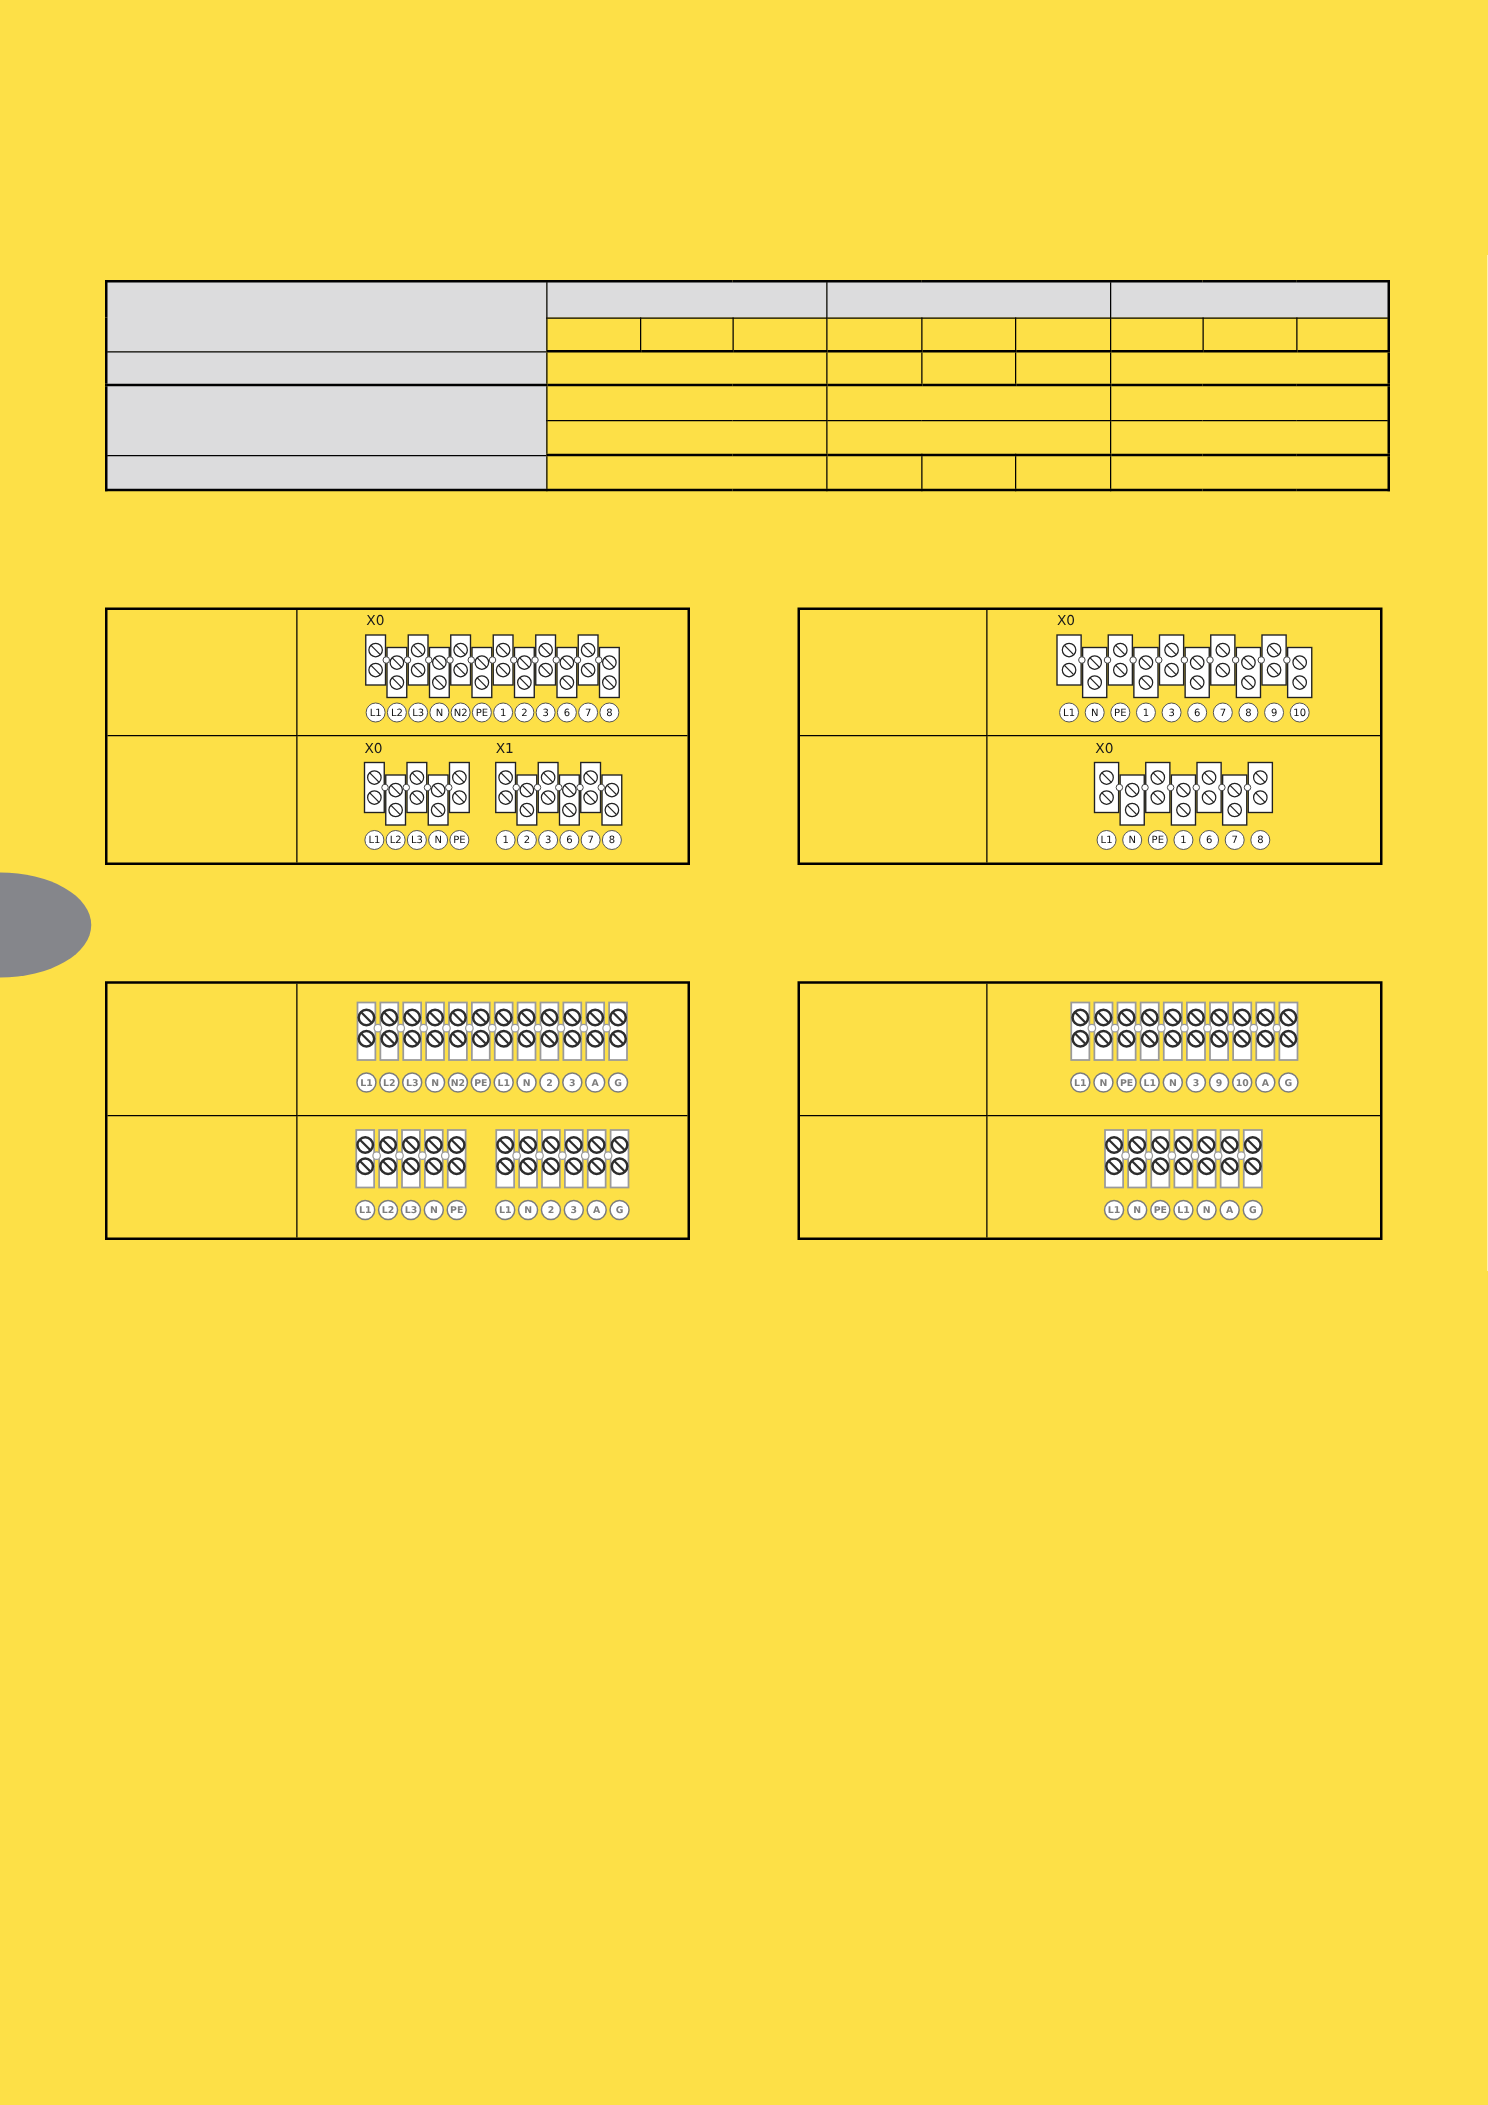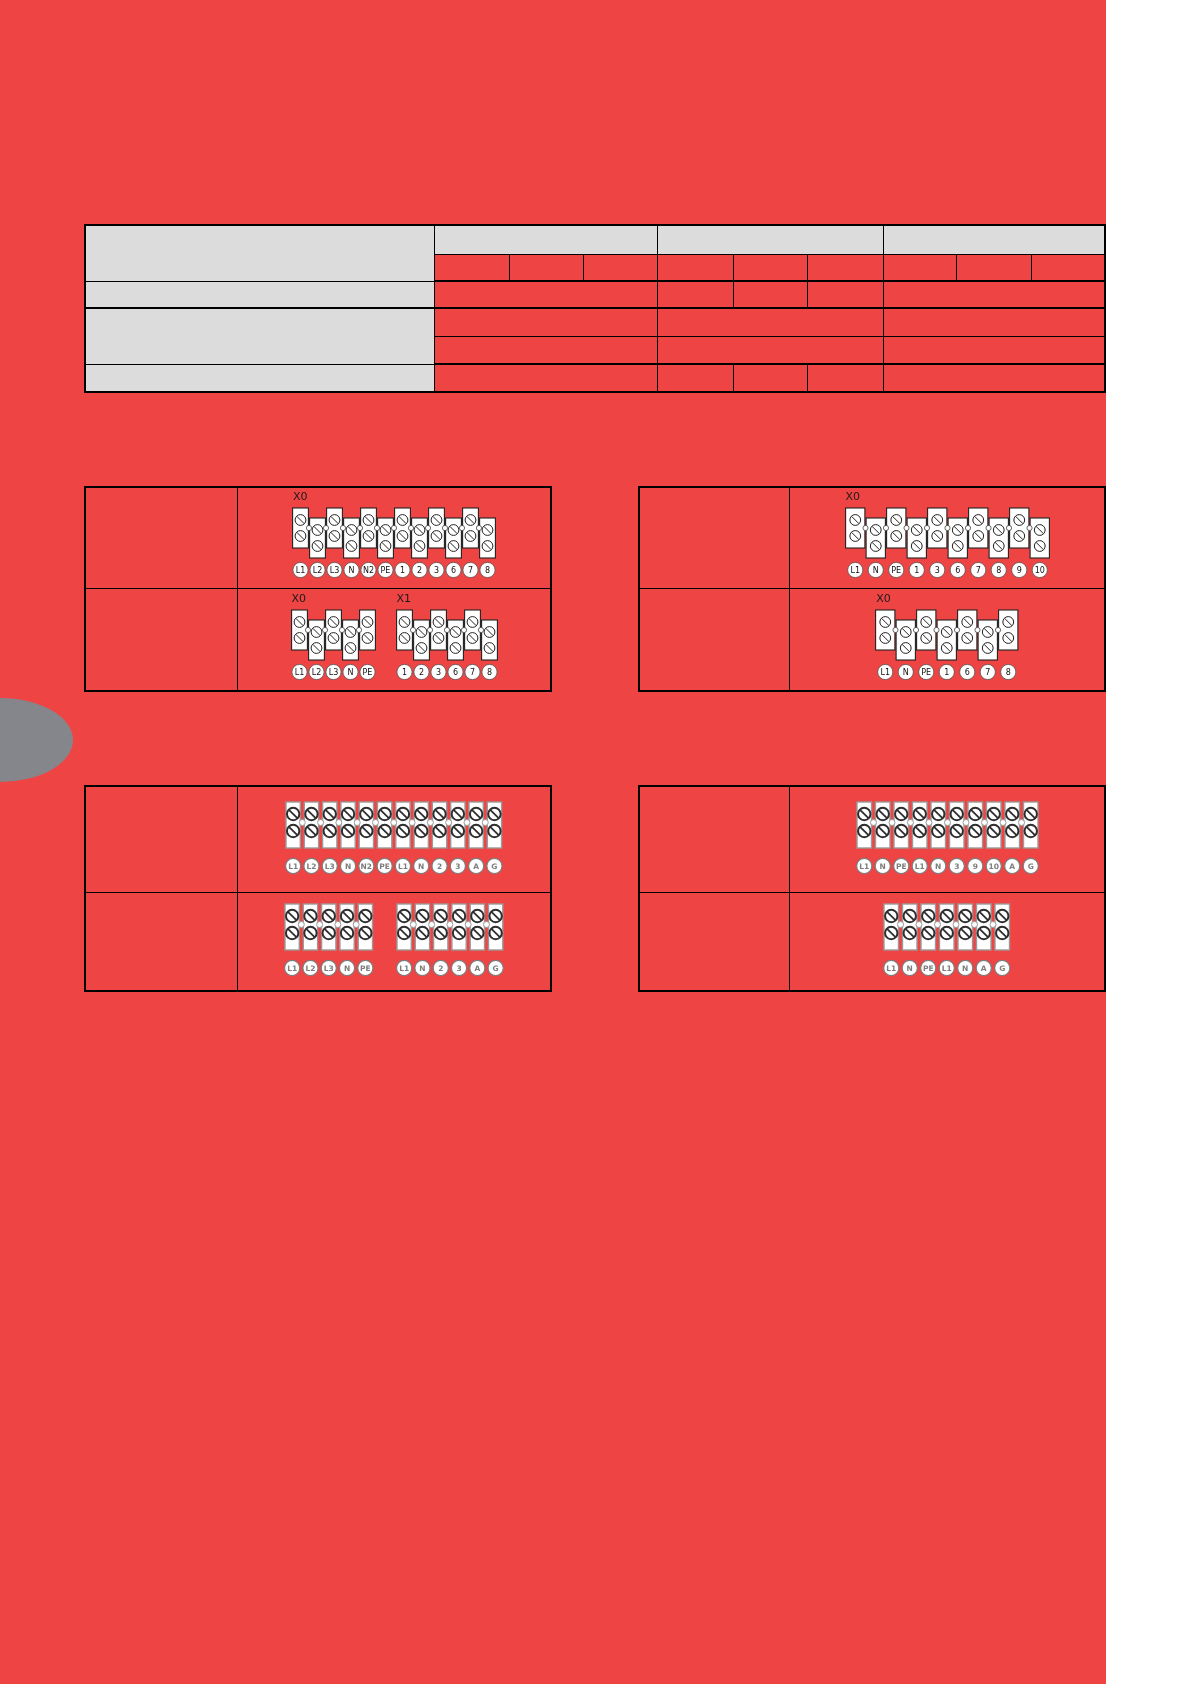--- a/index.html
+++ b/index.html
@@ -1,16 +1,16 @@
 <!DOCTYPE html>
 <html style="--thead: #dcdcdd; --tab: #85868b; --sd: #2e2e2e; --go: #9a9a9a; --gl: #7d7d7d;"><head>
 <meta charset="utf-8">
 <style>
   html,body{margin:0;padding:0;background:#fff;}
-  .page{position:relative;width:1106px;height:1684px;background:#ef4444;overflow:hidden;
+  .page{position:relative;width:1190px;height:1684px;background:#fde047;overflow:hidden;
         font-family:"DejaVu Sans","Liberation Sans",sans-serif;}
 
   
   .side-tab{position:absolute;left:-73px;top:698px;width:146px;height:84px;
             border-radius:50%;background:var(--tab,#85868b);}
 
   
   table.spec{position:absolute;left:84px;top:224px;border-collapse:collapse;
              table-layout:fixed;border:2px solid #000;}
   table.spec td{border:1px solid #000;padding:0;}

